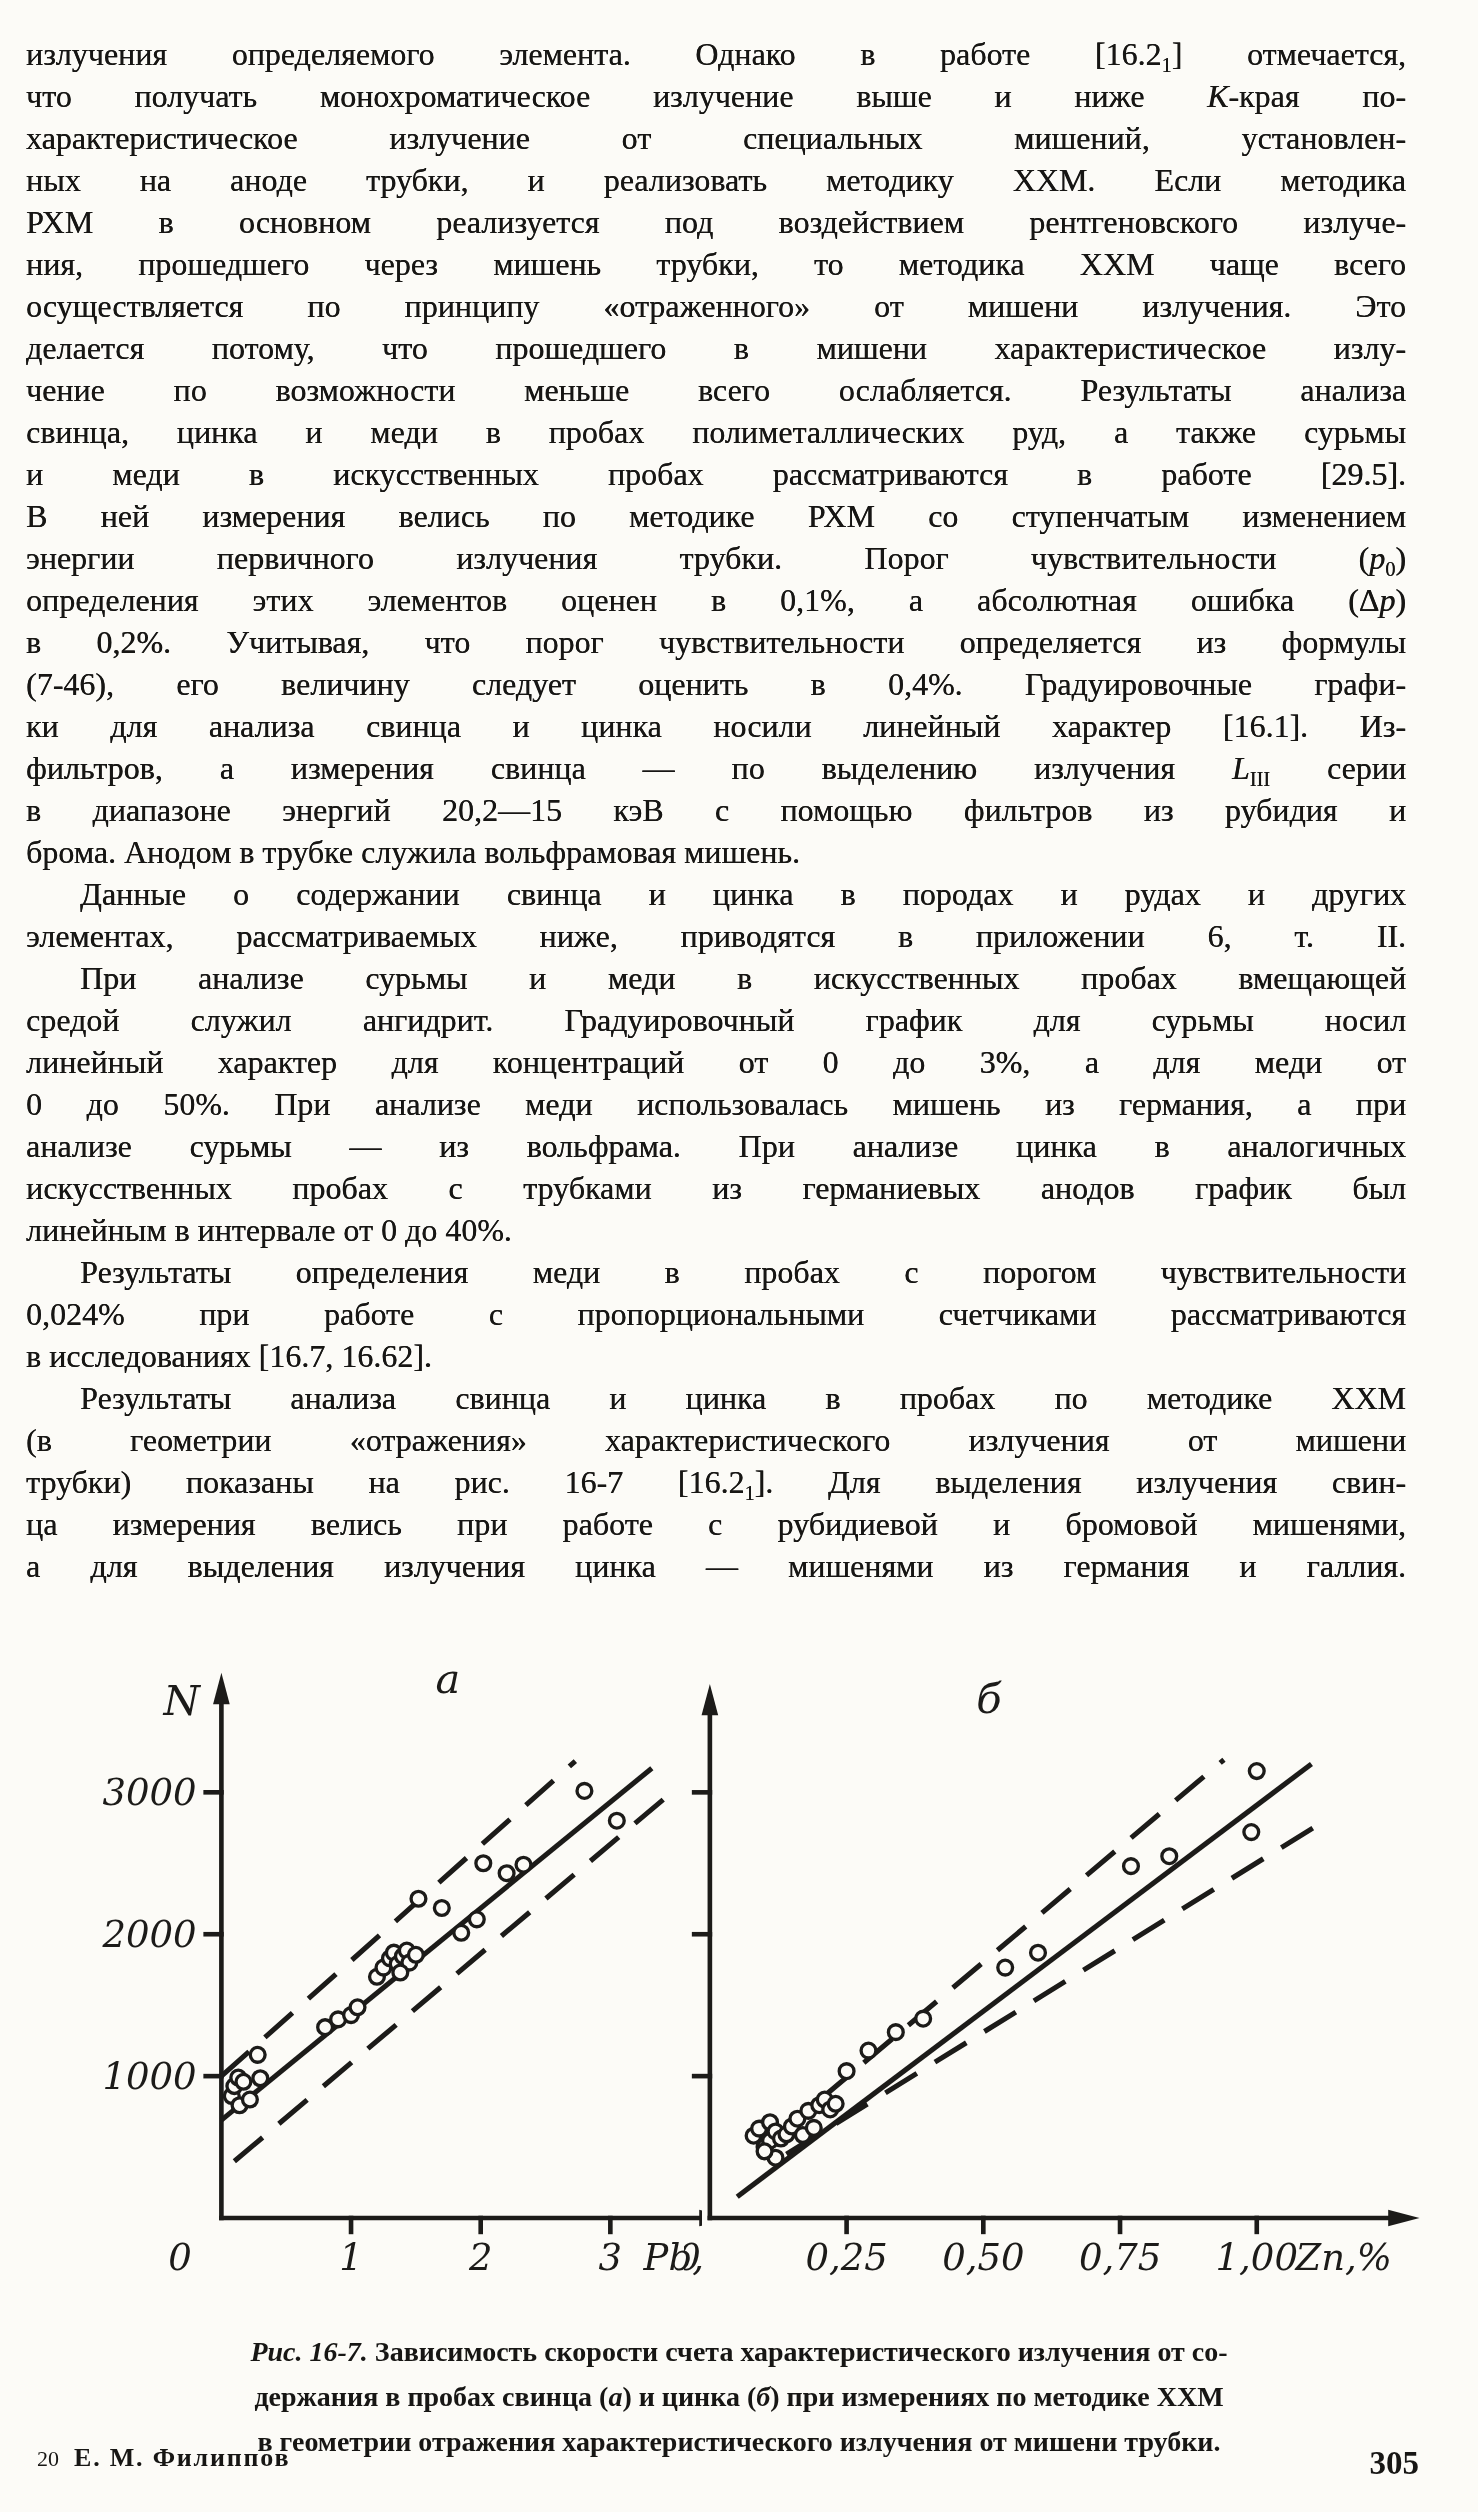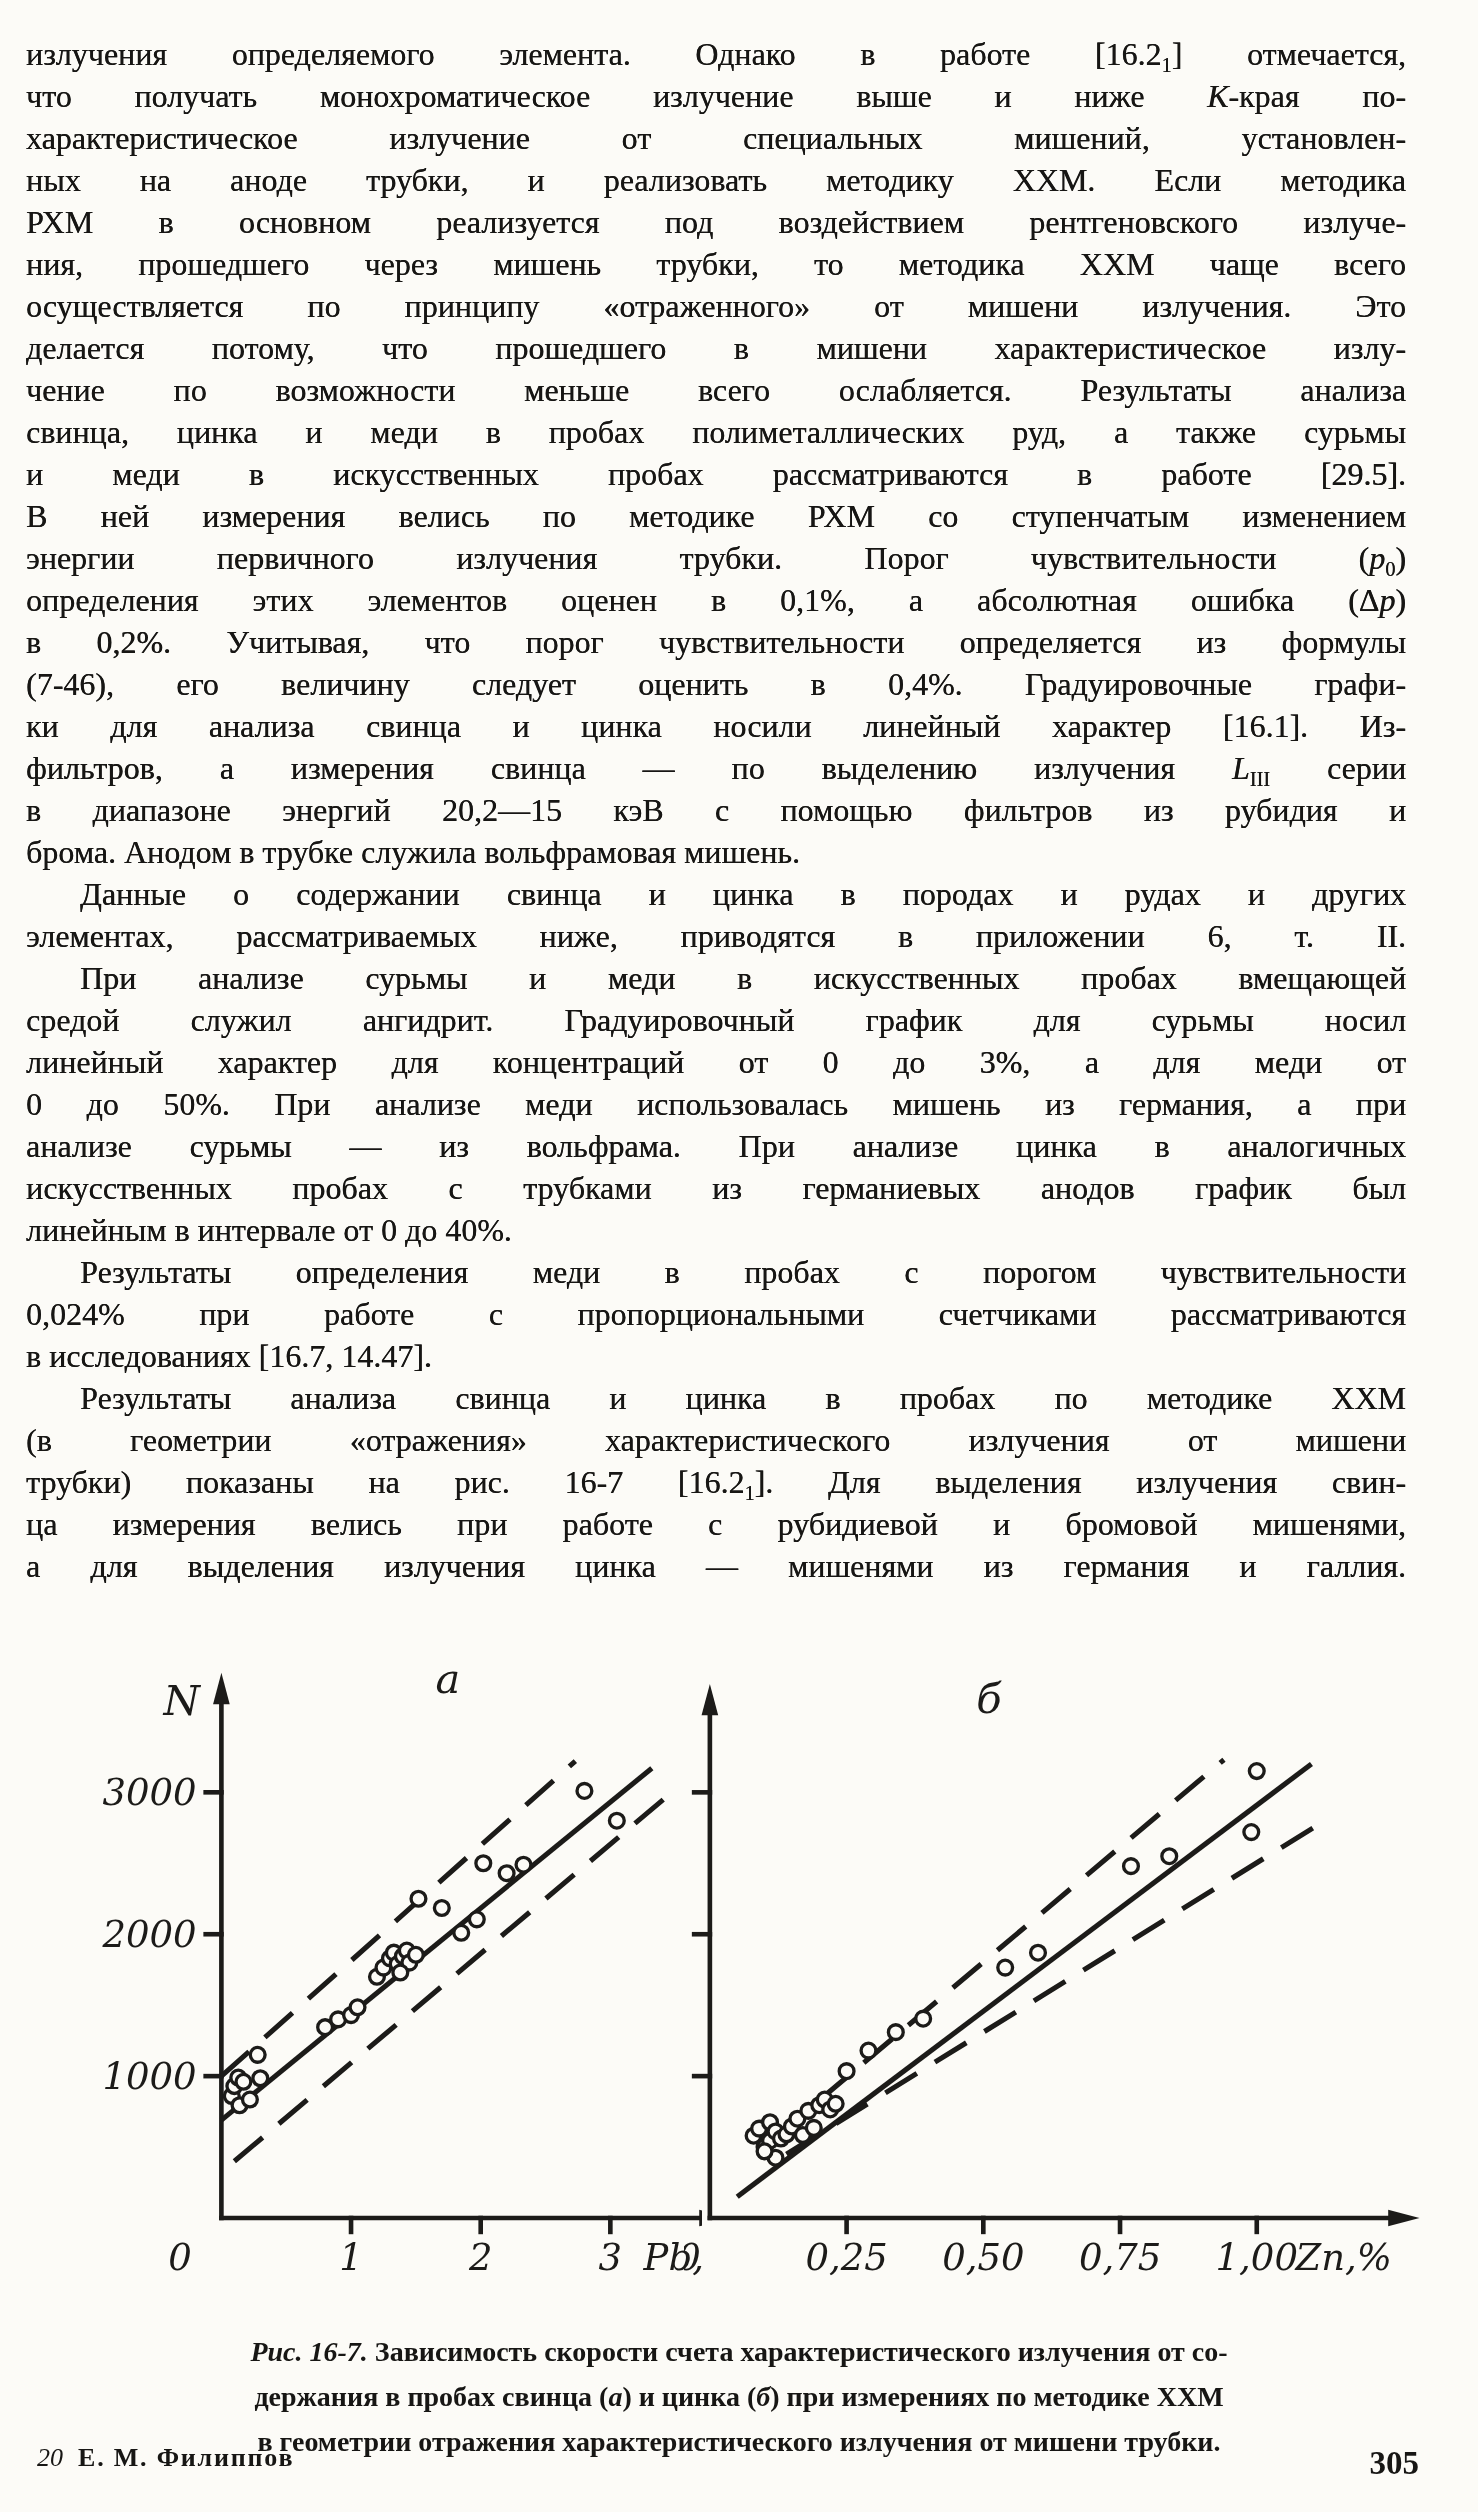--- a/index.html
+++ b/index.html
@@ -34,21 +34,21 @@
   .pt{fill:#fcfbf7;stroke:#1c1b19;stroke-width:3.6;}
   .tl{font:italic 40px "DejaVu Serif",serif;fill:#1c1b19;}
   .tl.big{font:italic 45px "DejaVu Serif",serif;}
   
   #caption{
     position:absolute;left:118px;top:2321px;width:1242px;
     font-size:28px;font-weight:700;line-height:45px;text-align:center;margin-top:8px;
   }
   
   #footer-left{position:absolute;left:37px;top:2443px;}
-  #sig-num{font-size:26px;font-style:italic;}
+  #sig-num{font-size:22px;}
   #author{font-size:26px;letter-spacing:1.8px;margin-left:15px;font-weight:700;}
   #page-num{position:absolute;right:59px;top:2445px;font-size:33px;font-weight:700;}
 </style>
 </head>
 <body>
 
 <div id="page">
 
   <div id="text-block">
       <div class="bl">излучения определяемого элемента. Однако в работе [16.2<sub>1</sub>] отмечается,</div>
@@ -75,21 +75,21 @@
       <div class="bl">элементах, рассматриваемых ниже, приводятся в приложении 6, т. II.</div>
       <div class="bl ind">При анализе сурьмы и меди в искусственных пробах вмещающей</div>
       <div class="bl">средой служил ангидрит. Градуировочный график для сурьмы носил</div>
       <div class="bl">линейный характер для концентраций от 0 до 3%, а для меди от</div>
       <div class="bl">0 до 50%. При анализе меди использовалась мишень из германия, а при</div>
       <div class="bl">анализе сурьмы — из вольфрама. При анализе цинка в аналогичных</div>
       <div class="bl">искусственных пробах с трубками из германиевых анодов график был</div>
       <div class="bl nj">линейным в интервале от 0 до 40%.</div>
       <div class="bl ind">Результаты определения меди в пробах с порогом чувствительности</div>
       <div class="bl">0,024% при работе с пропорциональными счетчиками рассматриваются</div>
-      <div class="bl nj">в исследованиях [16.7, 14.47].</div>
+      <div class="bl nj">в исследованиях [16.7, 16.62].</div>
       <div class="bl ind">Результаты анализа свинца и цинка в пробах по методике ХХМ</div>
       <div class="bl">(в геометрии «отражения» характеристического излучения от мишени</div>
       <div class="bl">трубки) показаны на рис. 16-7 [16.2<sub>1</sub>]. Для выделения излучения свин-</div>
       <div class="bl">ца измерения велись при работе с рубидиевой и бромовой мишенями,</div>
       <div class="bl">а для выделения излучения цинка — мишенями из германия и галлия.</div>
     </div>
 
   <div id="figure">
     <svg id="chart-a" width="610" height="647" viewBox="0 0 660 700">
         <line x1="140" y1="620" x2="140" y2="58" class="ax"></line>

